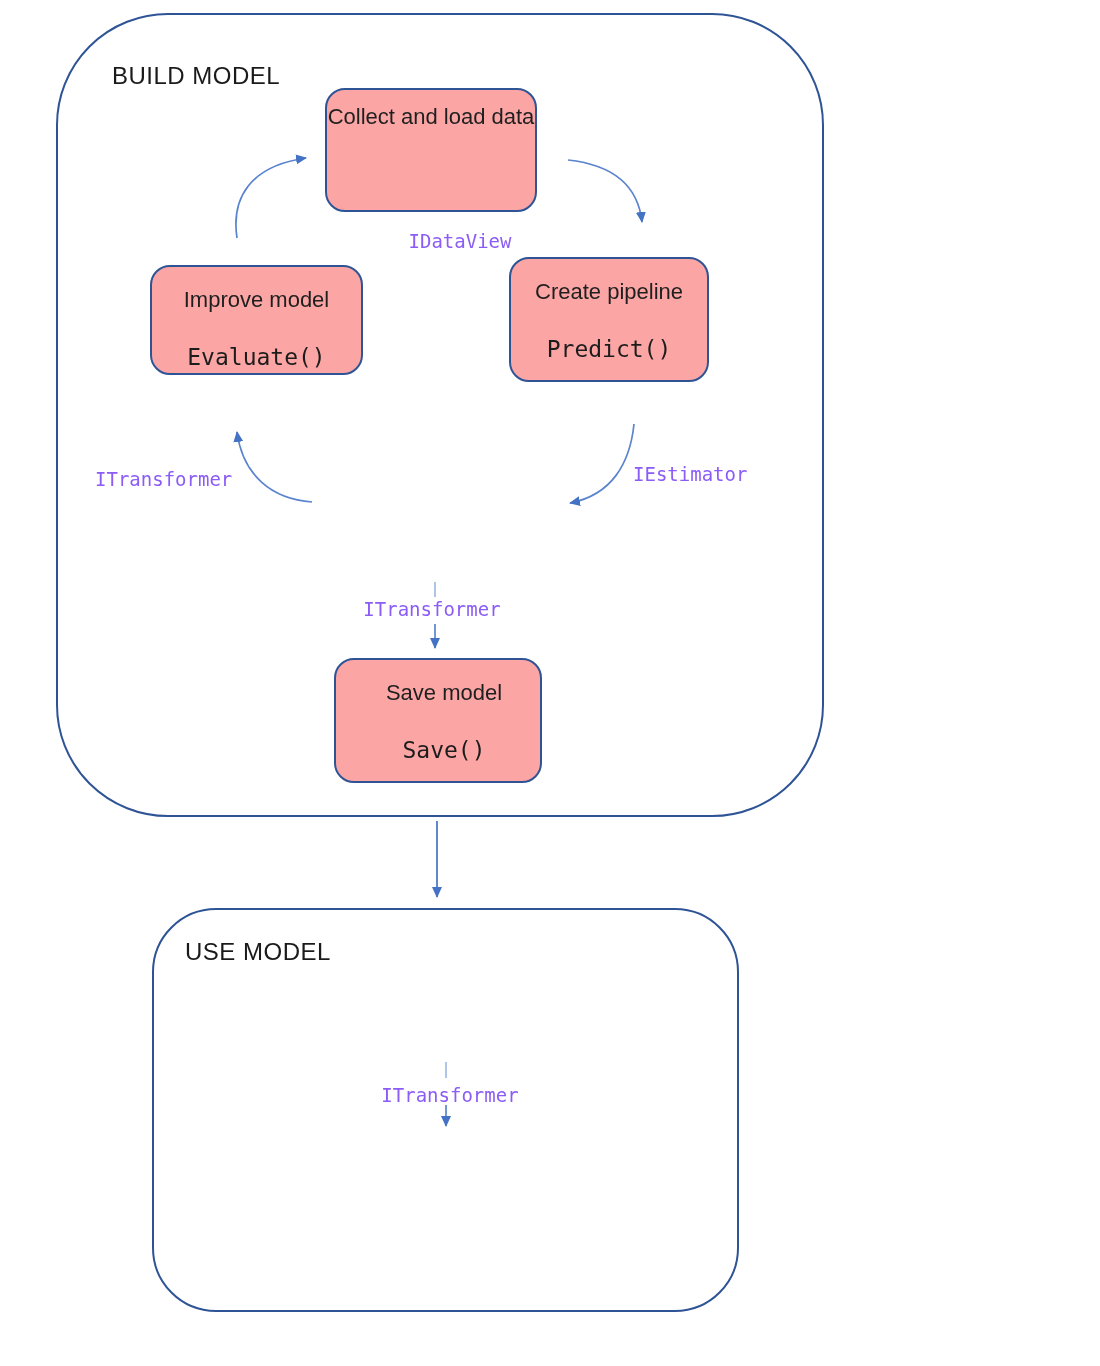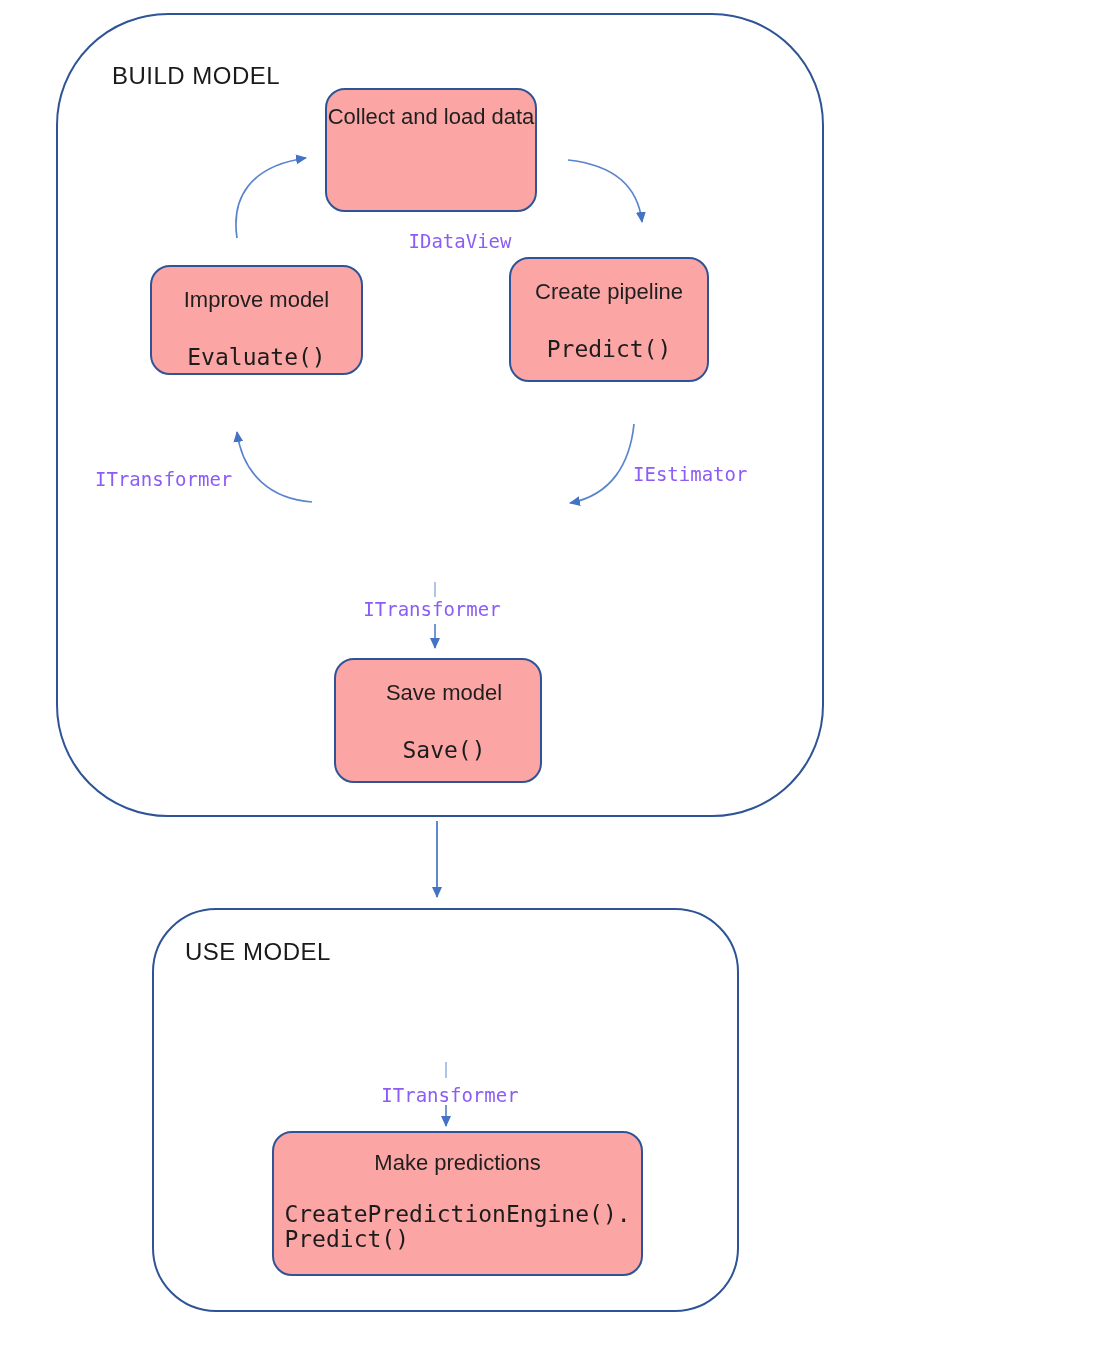--- a/index.html
+++ b/index.html
@@ -132,19 +132,14 @@
   <div class="conn-label itrans-feedback">ITransformer</div>
   <div class="conn-label iestimator">IEstimator</div>
   <div class="conn-label itrans-save">ITransformer</div>
 
   <div class="container use"></div>
   <div class="section-label use">USE MODEL</div>
 
 
   <div class="conn-label itrans-predict">ITransformer</div>
 
-  <div class="node predict">
-    <div class="node-title">Make predictions</div>
-    <div class="node-code">CreatePredictionEngine().
-Predict()</div>
-  </div>
 
 </div>
 
 </body></html>

